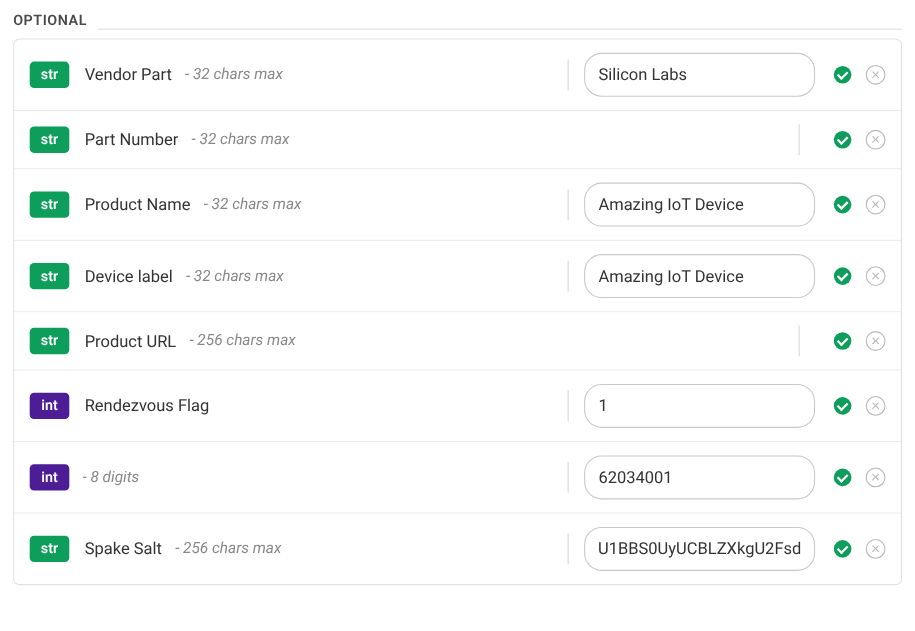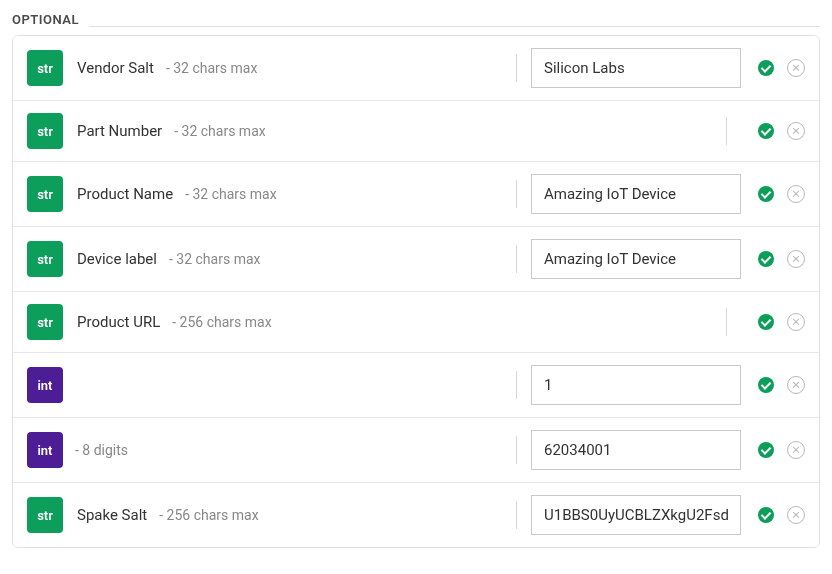--- a/index.html
+++ b/index.html
@@ -43,59 +43,60 @@
       background: #fff;
     }
     .field-row:last-child {
       border-bottom: none;
     }
     .type-badge {
       display: inline-flex;
       align-items: center;
       justify-content: center;
       min-width: 36px;
-      height: 36px;
+      height: 24px;
       border-radius: 4px;
       color: #fff;
       font-size: 13px;
       font-weight: 600;
       padding: 0 8px;
     }
     .type-str {
       background: #0d9e5c;
     }
     .type-int {
       background: #4c1d95;
     }
     .field-label {
       margin-left: 14px;
       font-size: 15px;
       color: #333;
     }
     .field-constraint {
       margin-left: 12px;
       font-size: 14px;
+      font-style: italic;
       color: #888;
     }
     .left-block {
       display: flex;
       align-items: center;
       flex: 1;
     }
     .vertical-sep {
       width: 1px;
       height: 28px;
       background: #d8d8d8;
       margin: 0 14px 0 4px;
     }
     .field-input {
       width: 210px;
       height: 40px;
       border: 1px solid #c9c9c9;
-      border-radius: 0;
+      border-radius: 16px;
       padding: 0 12px;
       font-size: 15px;
       color: #333;
       outline: none;
       font-family: inherit;
     }
     .status-icon {
       margin-left: 16px;
       width: 18px;
       height: 18px;
@@ -157,21 +158,21 @@
 <div class="section-header">
   <span class="section-title">OPTIONAL</span>
   <div class="section-divider"></div>
 </div>
 
 <div class="field-list">
 
   <div class="field-row">
     <div class="left-block">
       <span class="type-badge type-str">str</span>
-      <span class="field-label">Vendor Salt</span>
+      <span class="field-label">Vendor Part</span>
       <span class="field-constraint">- 32 chars max</span>
     </div>
     <div class="vertical-sep"></div>
     <input class="field-input" value="Silicon Labs" style="">
     <span class="status-icon">
         <span class="check-circle"></span>
       </span>
     <button class="clear-btn" aria-label="clear"></button>
   </div>
 
@@ -225,20 +226,21 @@
     <div class="vertical-sep"></div>
     <span class="status-icon">
         <span class="check-circle"></span>
       </span>
     <button class="clear-btn" aria-label="clear"></button>
   </div>
 
   <div class="field-row">
     <div class="left-block">
       <span class="type-badge type-int">int</span>
+      <span class="field-label">Rendezvous Flag</span>
       <span class="field-constraint"></span>
     </div>
     <div class="vertical-sep"></div>
     <input class="field-input" value="1" style="">
     <span class="status-icon">
         <span class="check-circle"></span>
       </span>
     <button class="clear-btn" aria-label="clear"></button>
   </div>
 

